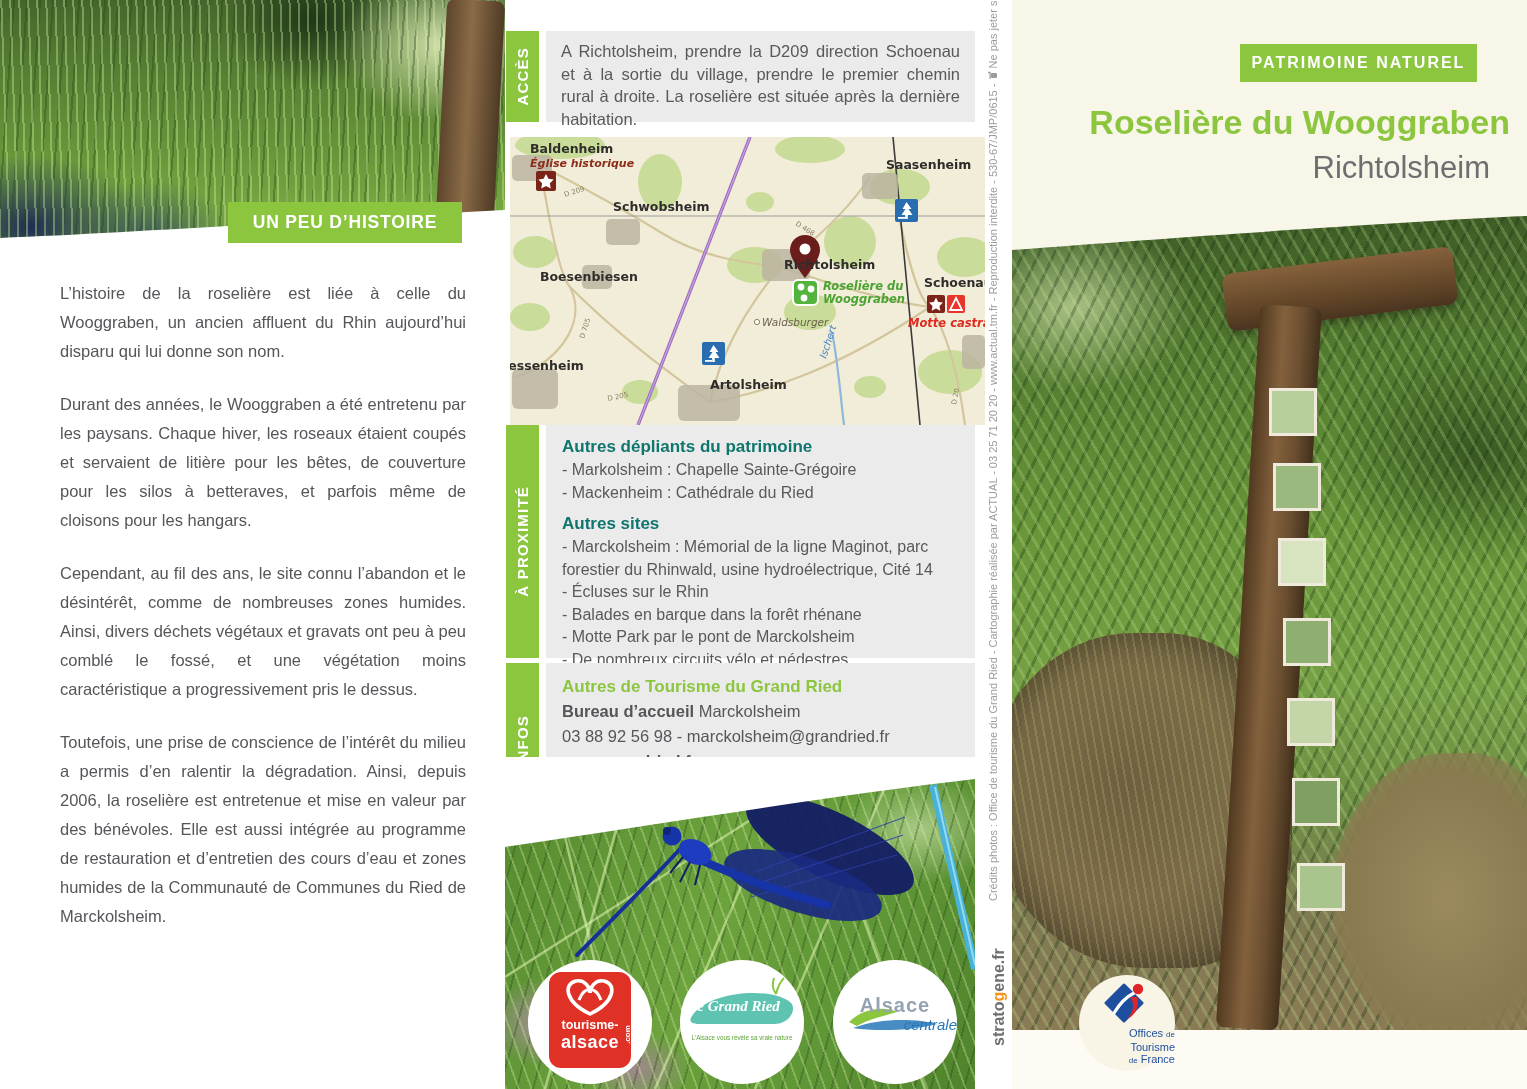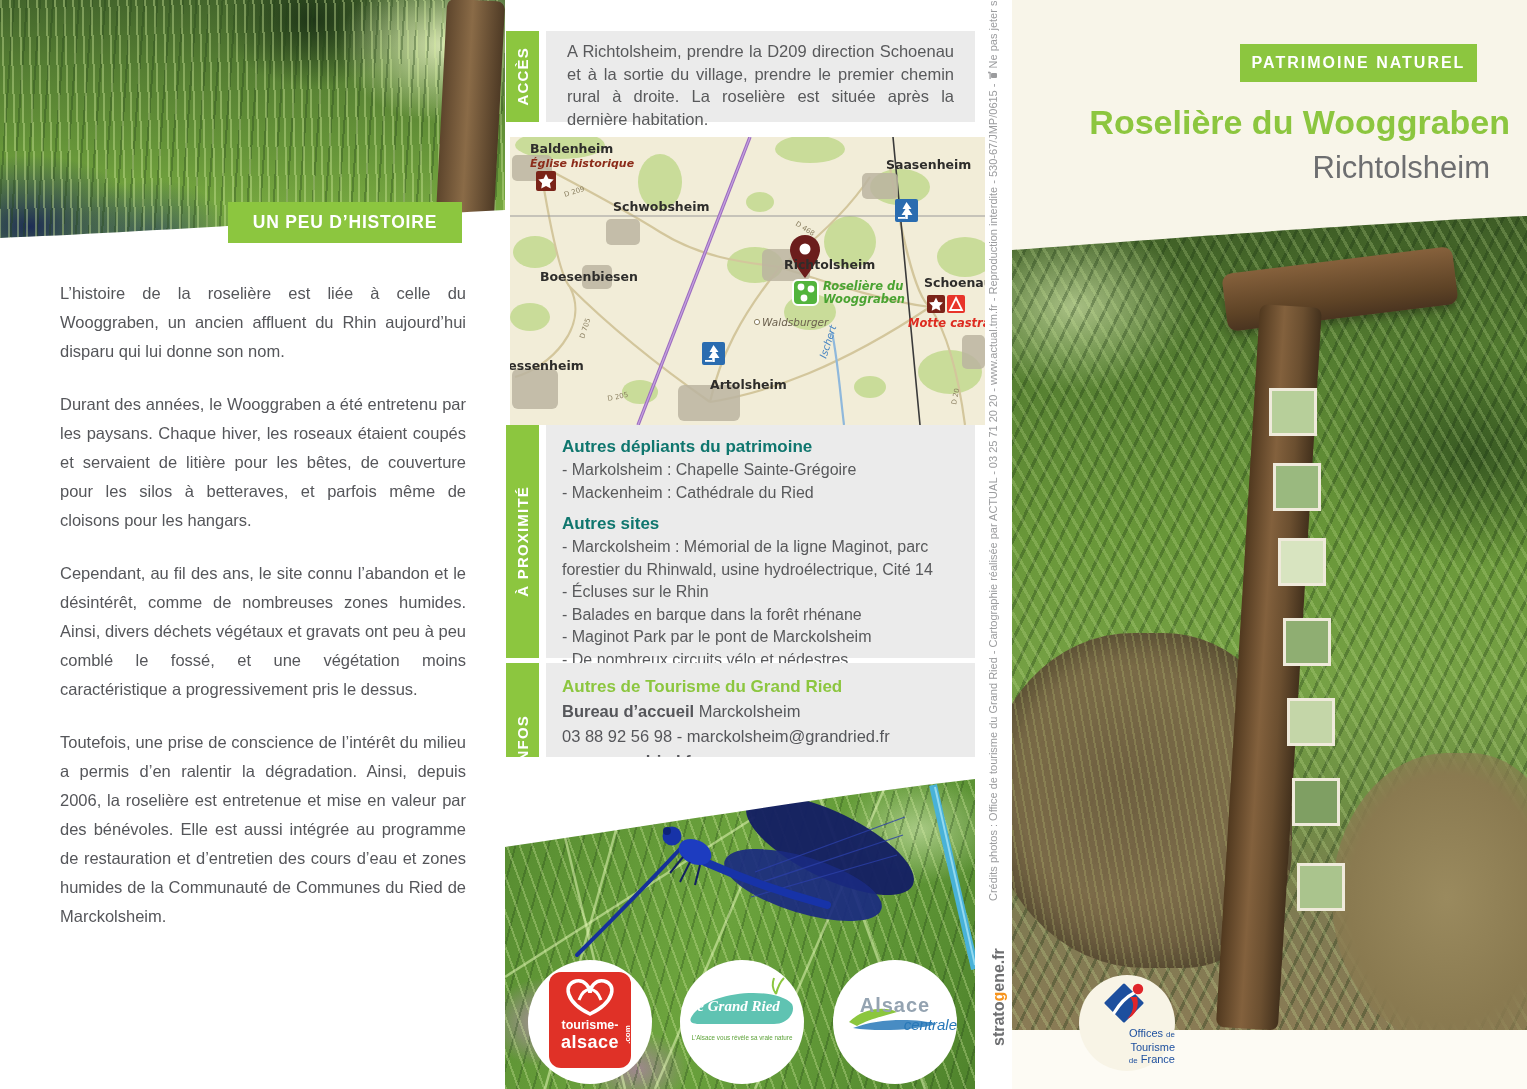--- a/index.html
+++ b/index.html
@@ -25,21 +25,21 @@
       display:flex;align-items:center;justify-content:center;font-weight:bold;font-size:17.5px;
       letter-spacing:.8px;z-index:3;}
   .left-text{left:60px;top:279px;width:406px;}
   .left-text p{margin:0 0 24px 0;text-align:justify;font-size:16.5px;line-height:29px;color:#55565a;}
 
   
   .tab{left:506px;width:33px;background:#8cc63f;display:flex;align-items:center;justify-content:center;z-index:2;}
   .tab span{writing-mode:vertical-rl;transform:rotate(180deg);color:#fff;font-weight:bold;
       font-size:15px;letter-spacing:1.2px;white-space:nowrap;}
   .graybox{left:546px;width:429px;background:#ebebeb;}
-  .acces-text{padding:9px 21px;font-size:16.5px;line-height:22.5px;text-align:justify;color:#58595b;}
+  .acces-text{padding:9px 15px;font-size:16.5px;line-height:22.5px;text-align:justify;color:#58595b;}
   .map-wrap{left:510px;top:137px;width:475px;height:288px;z-index:1;}
   .prox-inner{padding:10px 16px;}
   .prox-h{color:#0f766e;font-weight:bold;font-size:17px;line-height:24px;}
   .prox-item{font-size:16px;line-height:22.5px;color:#58595b;}
   .infos-inner{padding:11px 16px;font-size:16.5px;line-height:25px;color:#55565a;}
   .infos-h{color:#8cc63f;font-weight:bold;font-size:17px;}
   .photo-mid{left:505px;top:757px;width:470px;height:332px;
     background:
       radial-gradient(95px 65px at 10% 80%, rgba(196,138,196,.8), rgba(196,138,196,0) 70%),
       radial-gradient(75px 55px at 28% 94%, rgba(186,120,186,.65), rgba(186,120,186,0) 70%),
@@ -249,21 +249,21 @@
   </div>
   <div class="abs graybox" style="top:425px;height:233px;">
     <div class="prox-inner">
       <div class="prox-h">Autres dépliants du patrimoine</div>
       <div class="prox-item">- Markolsheim : Chapelle Sainte-Grégoire</div>
       <div class="prox-item">- Mackenheim : Cathédrale du Ried</div>
       <div class="prox-h" style="margin-top:8px;">Autres sites</div>
       <div class="prox-item">- Marckolsheim : Mémorial de la ligne Maginot, parc forestier du Rhinwald, usine hydroélectrique, Cité 14</div>
       <div class="prox-item">- Écluses sur le Rhin</div>
       <div class="prox-item">- Balades en barque dans la forêt rhénane</div>
-      <div class="prox-item">- Maginot Park par le pont de Marckolsheim</div>
+      <div class="prox-item">- Motte Park par le pont de Marckolsheim</div>
       <div class="prox-item">- De nombreux circuits vélo et pédestres</div>
     </div>
   </div>
 
   <div class="abs tab" style="top:663px;height:155px;">
     <span>INFOS</span>
   </div>
   <div class="abs graybox" style="top:663px;height:121px;">
     <div class="infos-inner">
       <div class="infos-h">Autres de Tourisme du Grand Ried</div>

